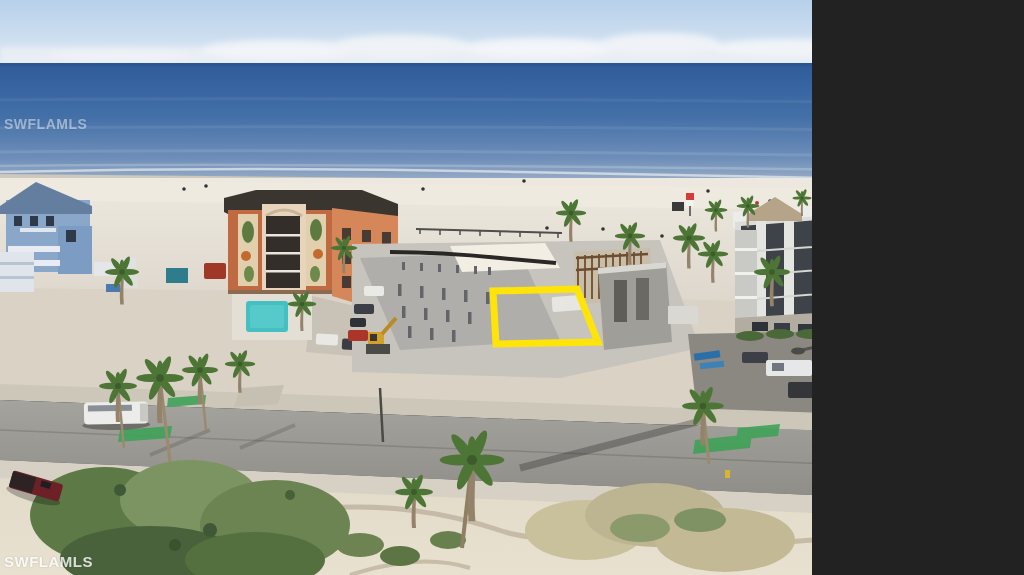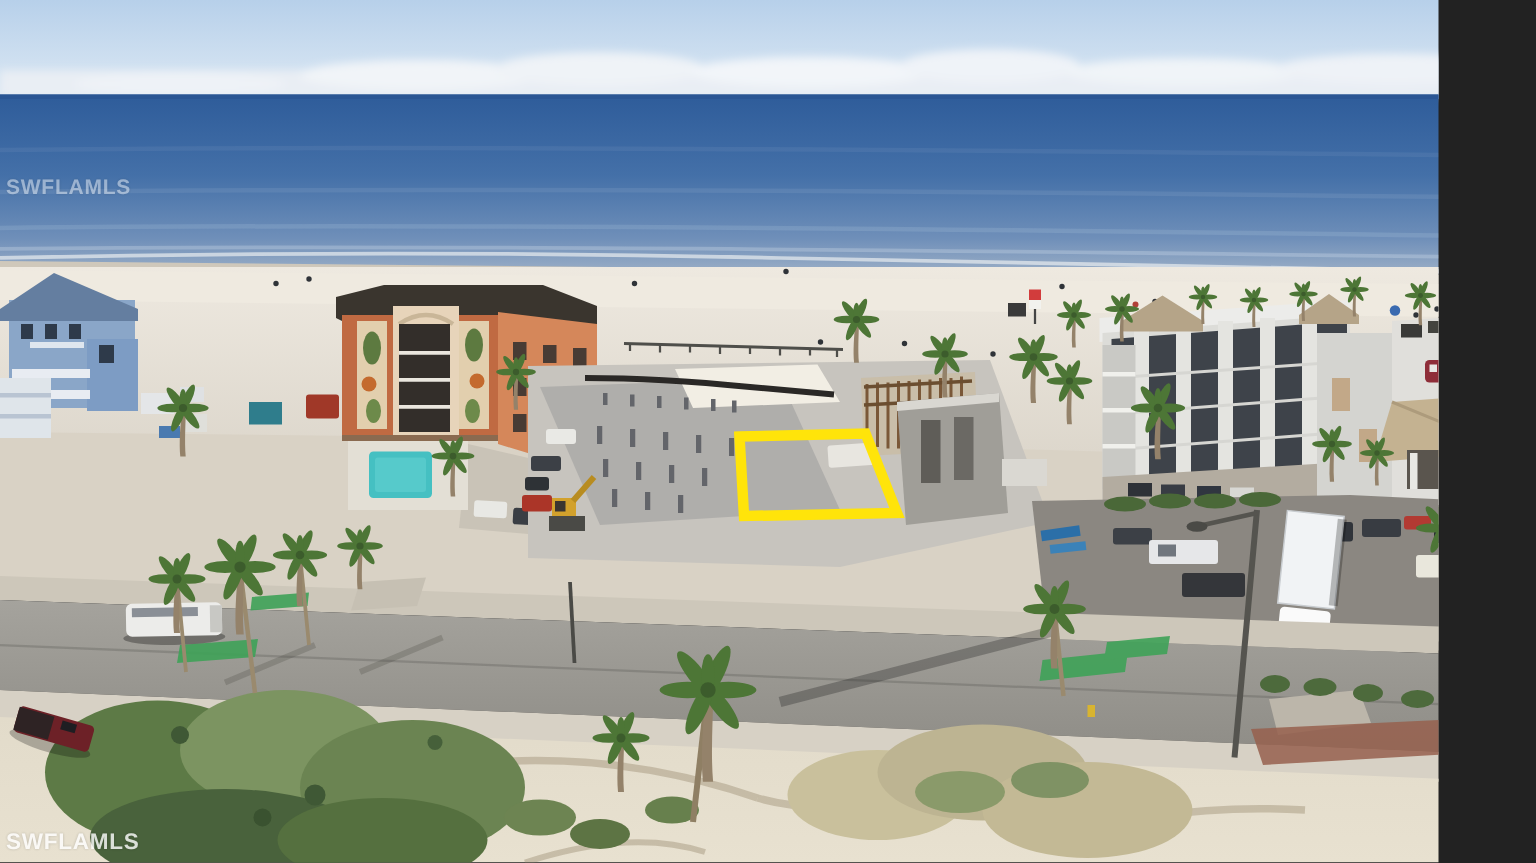--- a/index.html
+++ b/index.html
@@ -1,16 +1,16 @@
 <!DOCTYPE html>
 <html><head>
 <meta charset="utf-8">
 <style>
   html,body{margin:0;padding:0;background:#222;}
-  .stage{position:relative;width:959px;height:575px;overflow:hidden;font-family:"Liberation Sans",sans-serif;}
+  .stage{position:relative;width:812px;height:575px;overflow:hidden;font-family:"Liberation Sans",sans-serif;}
   .stage svg{position:absolute;inset:0;display:block;}
   .watermark{position:absolute;left:4px;color:#fff;font-weight:bold;letter-spacing:.5px;
              font-family:"Liberation Sans",sans-serif;text-shadow:0 0 2px rgba(0,0,0,.25);pointer-events:none;}
   .watermark.top{top:116px;font-size:14px;opacity:.45;}
   .watermark.bottom{top:553px;font-size:15px;opacity:.8;}
 </style>
 </head>
 <body>
 
 <div class="stage">

